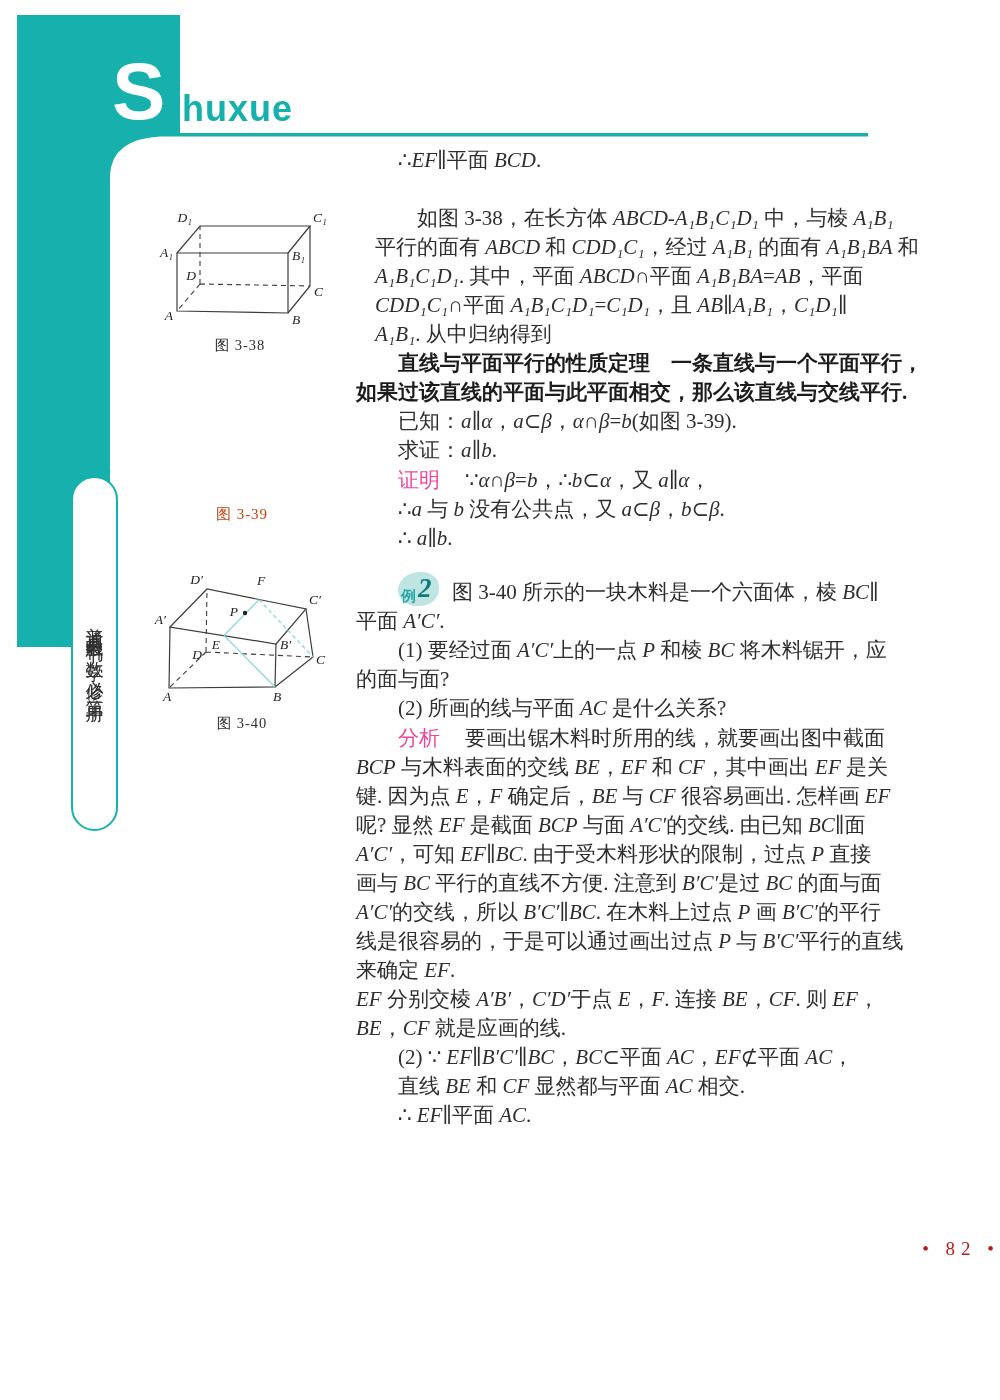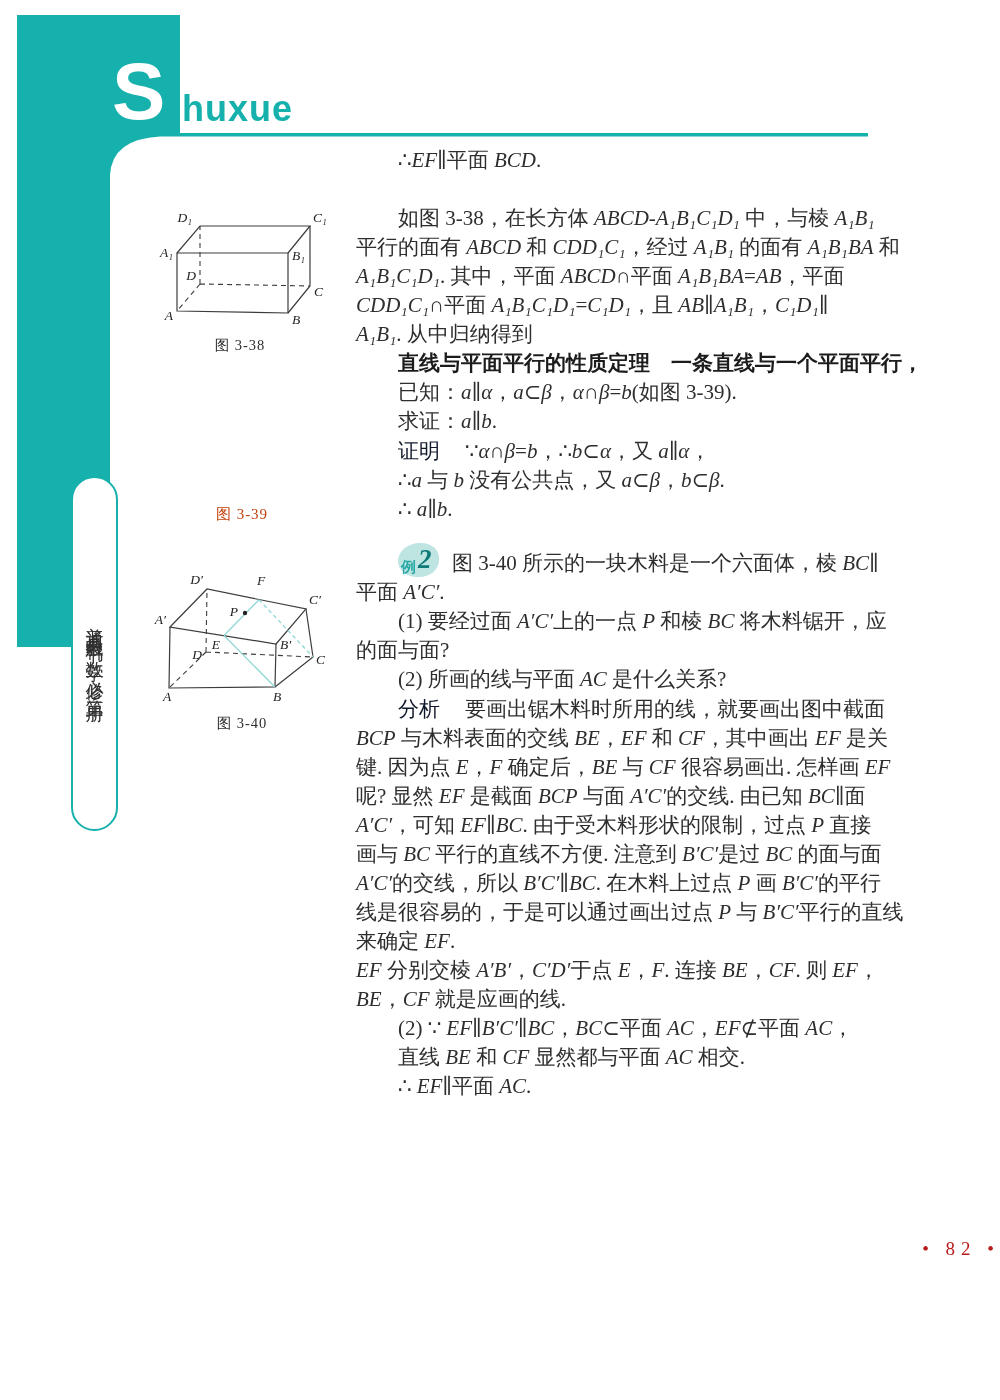--- a/index.html
+++ b/index.html
@@ -33,23 +33,23 @@
   .fig-caption{font-family:"Liberation Serif","DejaVu Serif",serif;font-size:14.5px;
         fill:#2e2e2e;letter-spacing:1px;}
 
   
   .content{position:absolute;left:356px;top:146px;width:520px;}
   .line{line-height:29px;font-size:21px;white-space:nowrap;}
   .line i{font-style:italic;}
   .ind2{padding-left:42px;}
   .bold{font-weight:700;font-family:Liberation Serif, serif;color:#1c1c1c;}
   .block{margin:0;}
-  .block-para{margin-top:29px;}
+  .block-para{margin-top:29px;margin-left:19px;}
   .block-example{margin-top:19px;}
-  .label{color:#0f172a;font-family:"Liberation Sans","DejaVu Sans",sans-serif;margin-right:25px;text-align:center;}
+  .label{color:#ec4899;font-family:"Liberation Sans","DejaVu Sans",sans-serif;margin-right:25px;text-align:center;}
   .badge{display:inline-block;position:relative;width:41px;height:34px;background:#bfe5e3;
         border-radius:55% 45% 50% 48%;vertical-align:-7px;margin-right:13px;}
   .badge-li{position:absolute;left:3px;top:9px;font-size:15px;font-weight:bold;color:#2aa8a5;
         font-family:"Liberation Sans","DejaVu Sans",sans-serif;}
   .badge-num{position:absolute;left:20px;top:0px;font-size:27px;font-weight:bold;font-style:italic;
         color:#0e7b79;font-family:"Liberation Serif","DejaVu Serif",serif;line-height:32px;}
 
   .page-number{position:absolute;left:0;top:1238px;width:100%;text-align:right;
         font-size:19px;color:#b91c1c;letter-spacing:6px;}
 </style>
@@ -128,20 +128,21 @@
       </div>
       <div class="block block-para">
         <div class="line ind2"><span>如图 3-38，在长方体 <i>A</i><i>B</i><i>C</i><i>D</i>-<i>A₁</i><i>B₁</i><i>C₁</i><i>D₁</i> 中，与棱 <i>A₁</i><i>B₁</i></span></div>
         <div class="line"><span>平行的面有 <i>A</i><i>B</i><i>C</i><i>D</i> 和 <i>C</i><i>D</i><i>D₁</i><i>C₁</i>，经过 <i>A₁</i><i>B₁</i> 的面有 <i>A₁</i><i>B₁</i><i>B</i><i>A</i> 和</span></div>
         <div class="line"><span><i>A₁</i><i>B₁</i><i>C₁</i><i>D₁</i>. 其中，平面 <i>A</i><i>B</i><i>C</i><i>D</i>∩平面 <i>A₁</i><i>B₁</i><i>B</i><i>A</i>=<i>A</i><i>B</i>，平面</span></div>
         <div class="line"><span><i>C</i><i>D</i><i>D₁</i><i>C₁</i>∩平面 <i>A₁</i><i>B₁</i><i>C₁</i><i>D₁</i>=<i>C₁</i><i>D₁</i>，且 <i>A</i><i>B</i>∥<i>A₁</i><i>B₁</i>，<i>C₁</i><i>D₁</i>∥</span></div>
         <div class="line"><span><i>A₁</i><i>B₁</i>. 从中归纳得到</span></div>
       </div>
       <div class="block block-theorem">
         <div class="line ind2 bold"><span>直线与平面平行的性质定理　一条直线与一个平面平行，</span></div>
+        <div class="line bold"><span>如果过该直线的平面与此平面相交，那么该直线与交线平行.</span></div>
       </div>
       <div class="block block-given">
         <div class="line ind2"><span>已知：<i>a</i>∥<i>α</i>，<i>a</i>⊂<i>β</i>，<i>α</i>∩<i>β</i>=<i>b</i>(如图 3-39).</span></div>
         <div class="line ind2"><span>求证：<i>a</i>∥<i>b</i>.</span></div>
       </div>
       <div class="block block-proof">
         <div class="line ind2"><span class="label">证明</span><span>∵<i>α</i>∩<i>β</i>=<i>b</i>，∴<i>b</i>⊂<i>α</i>，又 <i>a</i>∥<i>α</i>，</span></div>
         <div class="line ind2"><span>∴<i>a</i> 与 <i>b</i> 没有公共点，又 <i>a</i>⊂<i>β</i>，<i>b</i>⊂<i>β</i>.</span></div>
         <div class="line ind2"><span>∴ <i>a</i>∥<i>b</i>.</span></div>
       </div>

